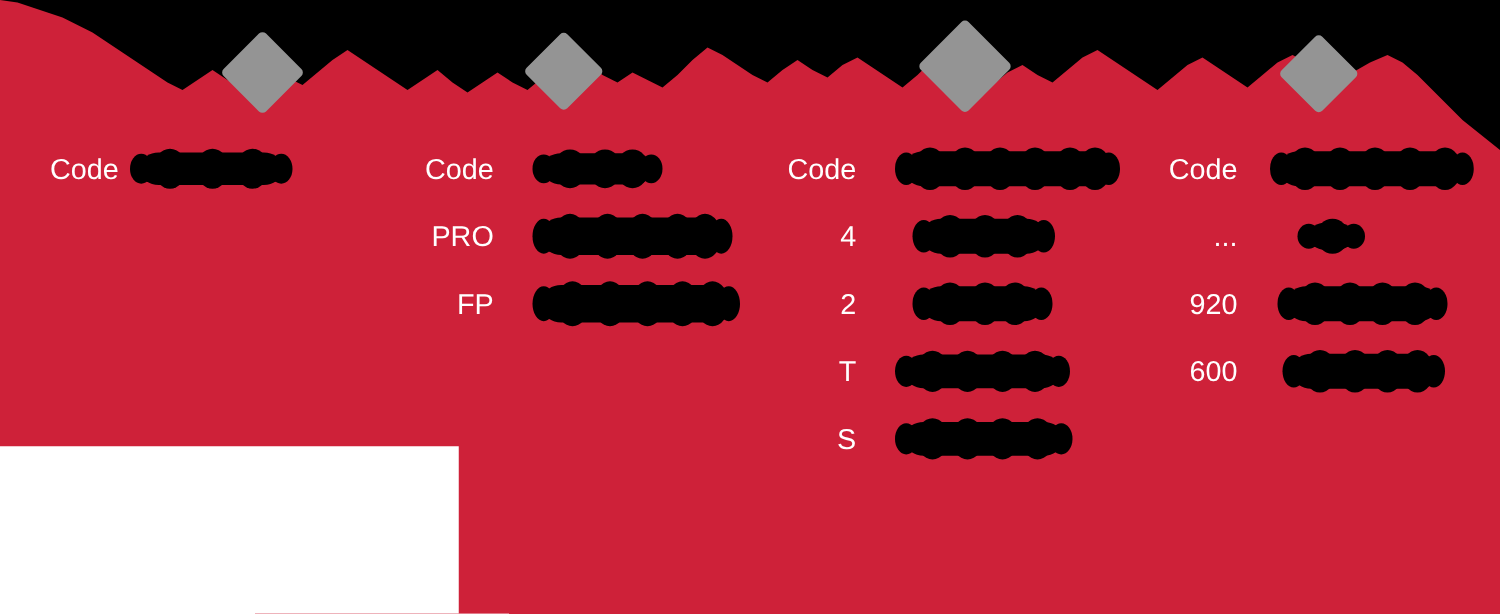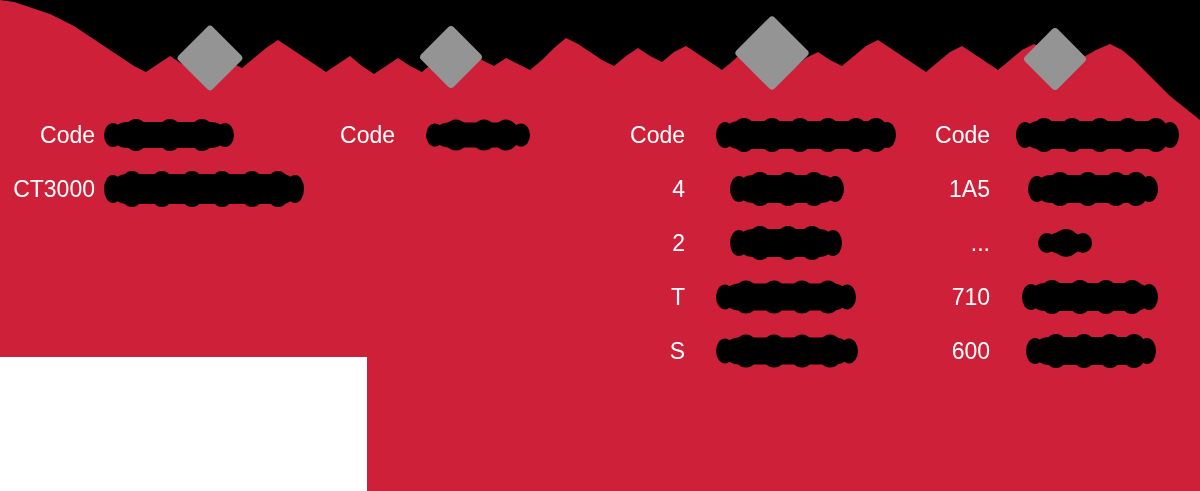--- a/index.html
+++ b/index.html
@@ -146,43 +146,54 @@
     <div class="row">
       <div class="code-cell">Code</div>
       <div class="blob-cell" style="width:130px;">
         <div class="blob" style="width:112px; height:26px;">
           <span class="bump" style="left:10px;"></span>
           <span class="bump" style="left:44px;"></span>
           <span class="bump" style="left:76px;"></span>
         </div>
       </div>
     </div>
-    <div class="row">
-      <div class="code-cell">CT3000</div>
-      <div class="blob-cell" style="width:200px;">
-        <div class="blob" style="width:182px; height:30px;">
-          <span class="bump" style="left:6px;"></span>
-          <span class="bump" style="left:36px;"></span>
-          <span class="bump" style="left:66px;"></span>
-          <span class="bump" style="left:96px;"></span>
-          <span class="bump" style="left:126px;"></span>
-          <span class="bump" style="left:152px;"></span>
-        </div>
-      </div>
-    </div>
   </div>
 
   <div class="col col-2">
     <div class="row">
       <div class="code-cell">Code</div>
       <div class="blob-cell" style="width:105px;">
         <div class="blob" style="width:86px; height:25px;">
           <span class="bump" style="left:8px;"></span>
           <span class="bump" style="left:36px;"></span>
           <span class="bump" style="left:58px;"></span>
+        </div>
+      </div>
+    </div>
+    <div class="row">
+      <div class="code-cell">PRO</div>
+      <div class="blob-cell" style="width:160px;">
+        <div class="blob" style="width:142px; height:30px;">
+          <span class="bump" style="left:8px;"></span>
+          <span class="bump" style="left:38px;"></span>
+          <span class="bump" style="left:66px;"></span>
+          <span class="bump" style="left:94px;"></span>
+          <span class="bump" style="left:116px;"></span>
+        </div>
+      </div>
+    </div>
+    <div class="row">
+      <div class="code-cell">FP</div>
+      <div class="blob-cell" style="width:165px;">
+        <div class="blob" style="width:148px; height:30px;">
+          <span class="bump" style="left:10px;"></span>
+          <span class="bump" style="left:40px;"></span>
+          <span class="bump" style="left:70px;"></span>
+          <span class="bump" style="left:98px;"></span>
+          <span class="bump" style="left:122px;"></span>
         </div>
       </div>
     </div>
   </div>
 
   <div class="col col-3">
     <div class="row">
       <div class="code-cell">Code</div>
       <div class="blob-cell" style="width:180px;">
         <div class="blob" style="width:162px; height:28px;">
@@ -246,40 +257,29 @@
         <div class="blob" style="width:145px; height:28px;">
           <span class="bump" style="left:6px;"></span>
           <span class="bump" style="left:34px;"></span>
           <span class="bump" style="left:62px;"></span>
           <span class="bump" style="left:90px;"></span>
           <span class="bump" style="left:118px;"></span>
         </div>
       </div>
     </div>
     <div class="row">
-      <div class="code-cell">1A5</div>
-      <div class="blob-cell" style="width:140px;">
-        <div class="blob" style="width:112px; height:28px; margin-left:12px;">
-          <span class="bump" style="left:10px;"></span>
-          <span class="bump" style="left:38px;"></span>
-          <span class="bump" style="left:66px;"></span>
-          <span class="bump" style="left:86px;"></span>
-        </div>
-      </div>
-    </div>
-    <div class="row">
       <div class="code-cell">...</div>
       <div class="blob-cell" style="width:140px;">
         <div class="blob" style="width:36px; height:22px; margin-left:22px;">
           <span class="bump" style="left:6px;"></span>
         </div>
       </div>
     </div>
     <div class="row">
-      <div class="code-cell">710</div>
+      <div class="code-cell">920</div>
       <div class="blob-cell" style="width:140px;">
         <div class="blob" style="width:118px; height:28px; margin-left:6px;">
           <span class="bump" style="left:8px;"></span>
           <span class="bump" style="left:36px;"></span>
           <span class="bump" style="left:62px;"></span>
           <span class="bump" style="left:88px;"></span>
         </div>
       </div>
     </div>
     <div class="row">

